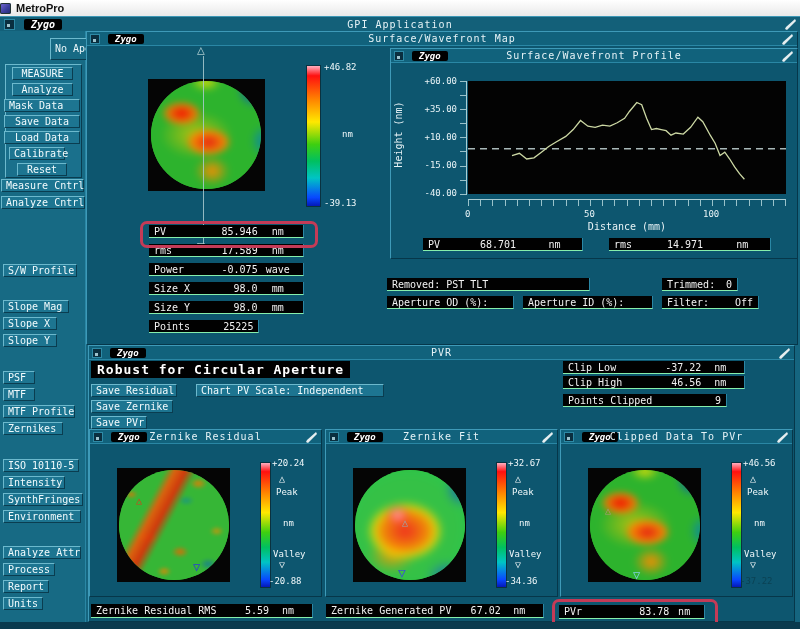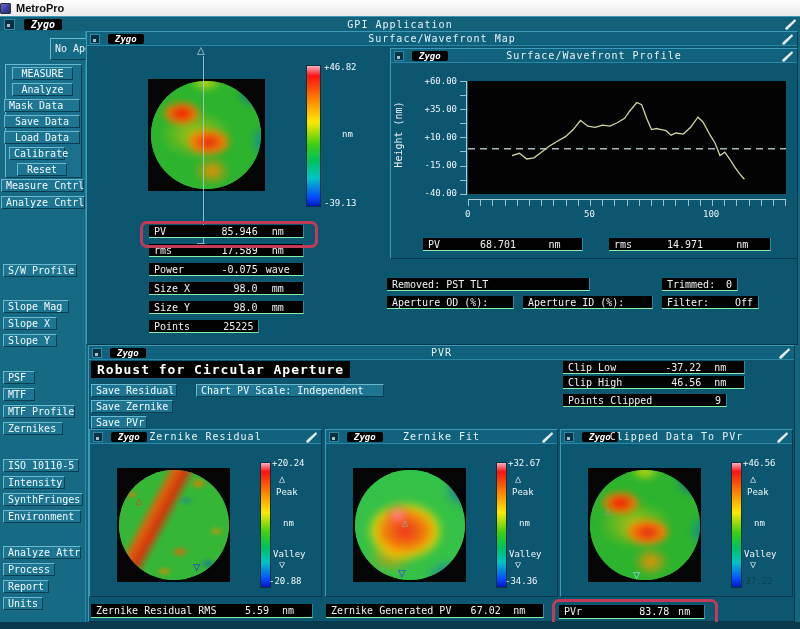--- a/index.html
+++ b/index.html
@@ -233,20 +233,21 @@
     <div class="plot" style="left:77px;top:32px;width:318px;height:113px">
       <svg id="profile-svg" width="318" height="113" viewBox="0 0 318 113">
         <line id="zero-line" x1="0" x2="318" y1="67.8" y2="67.8" stroke="#a8b8b8" stroke-width="1.4" stroke-dasharray="7,5"></line>
         <polyline id="profile-path" fill="none" stroke="#ccd8a4" stroke-width="1.3" points="44.0,74.6 51.4,72.3 58.7,78.0 66.0,76.8 73.4,71.2 80.7,65.5 88.1,61.0 97.8,55.4 105.2,48.6 112.5,39.5 119.9,45.2 127.2,46.3 134.5,44.1 141.9,45.2 149.2,41.8 156.6,37.3 161.4,30.5 168.8,21.5 173.7,23.7 178.6,37.3 183.5,48.6 188.4,47.5 193.2,48.6 198.1,49.7 203.0,54.2 207.9,52.0 215.3,53.1 222.6,46.3 229.9,36.2 234.8,40.7 242.2,54.2 247.1,62.2 252.0,74.6 256.8,71.2 261.7,78.0 266.6,85.9 271.5,92.7 276.4,98.3"></polyline>
       </svg>
     </div>
     <div class="ruler-x" style="left:77px;top:150px;width:318px;height:7px"></div>
     <span class="tick-lab" style="left:74px;top:160px">0</span>
     <span class="tick-lab" style="left:193px;top:160px">50</span>
     <span class="tick-lab" style="left:312px;top:160px">100</span>
+    <div class="axis-lab" style="left:77px;top:172px;width:318px">Distance (mm)</div>
     <div class="vbox g3c" style="left:32px;top:189px;width:160px">
       <span class="lab">PV</span>
       <span class="unit">68.701</span>
       <span class="unit">nm</span>
     </div>
     <div class="vbox g3c" style="left:218px;top:189px;width:162px">
       <span class="lab">rms</span>
       <span class="unit">14.971</span>
       <span class="unit">nm</span>
     </div>

